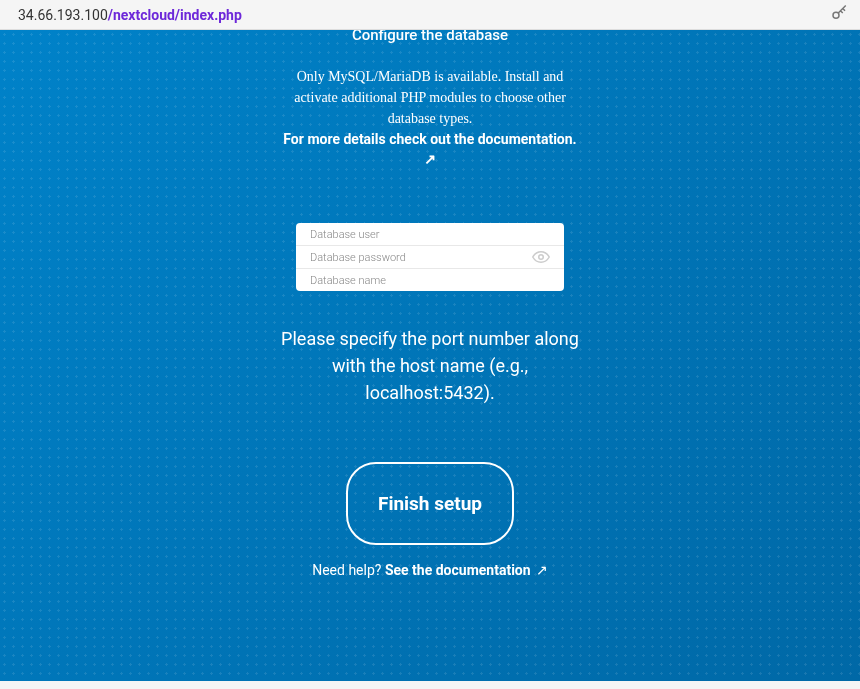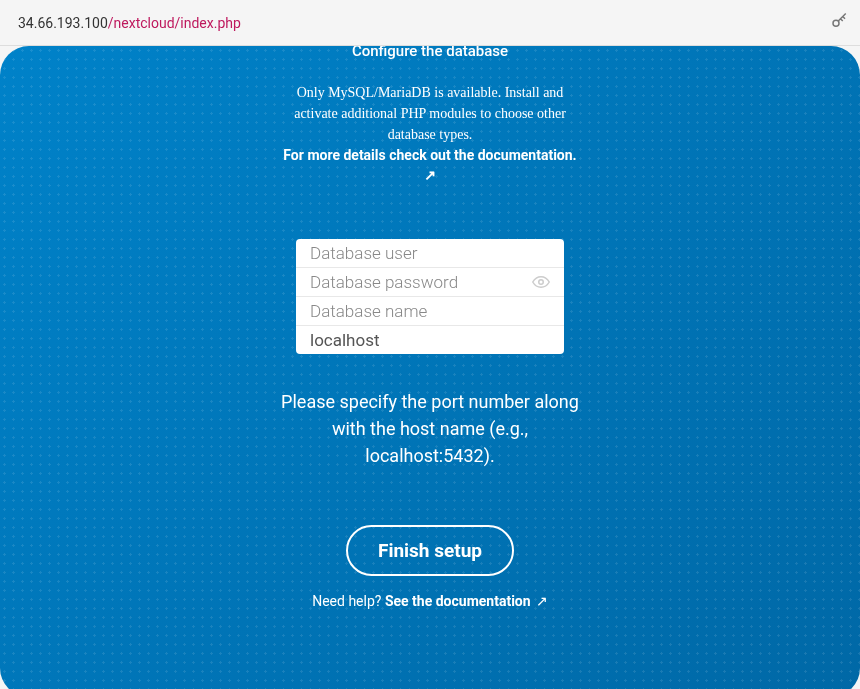--- a/index.html
+++ b/index.html
@@ -4,54 +4,53 @@
   <style>
     * { box-sizing: border-box; margin: 0; padding: 0; }
     body {
       font-family: -apple-system, BlinkMacSystemFont, "Segoe UI", Roboto, Arial, sans-serif;
       width: 860px;
       height: 689px;
       overflow: hidden;
       background: #f5f5f5;
     }
     .browser-bar {
-      height: 46px;
+      height: 30px;
       background: #f5f5f5;
       border-bottom: 1px solid #ddd;
       display: flex;
       align-items: center;
       padding: 0 10px;
       position: relative;
     }
     .url-bar {
       flex: 1;
       font-size: 14px;
       color: #666;
       padding: 4px 8px;
       display: flex;
       align-items: center;
     }
     .url-ip { color: #333; }
-    .url-path { color: #be185d; }
+    .url-path { color: #6d28d9; font-weight: bold; }
     .key-icon {
       position: absolute;
       right: 12px;
       top: 50%;
       transform: translateY(-50%);
       color: #888;
     }
     .page-content {
       height: calc(689px - 38px);
       background: linear-gradient(135deg, #0082c9 0%, #0068a6 100%);
       background-color: #0082c9;
       position: relative;
       overflow: hidden;
       color: #fff;
       text-align: center;
-      border-radius: 29px;
     }
     .dots-pattern {
       position: absolute;
       inset: 0;
       background-image:
         radial-gradient(circle, rgba(255,255,255,0.18) 1.2px, transparent 1.2px);
       background-size: 9px 9px;
       opacity: 0.55;
       mix-blend-mode: screen;
       pointer-events: none;
@@ -101,21 +100,21 @@
     }
     .form-input-wrap {
       position: relative;
       border-bottom: 1px solid #e8e8e8;
     }
     .form-input-wrap:last-child { border-bottom: none; }
     .form-input {
       width: 100%;
       border: none;
       outline: none;
-      font-size: 17px;
+      font-size: 11px;
       padding: 4px 14px;
       color: #555;
       background: transparent;
       font-family: inherit;
     }
     .form-input::placeholder {
       color: #888;
       font-weight: 300;
     }
     .form-input.has-cursor {
@@ -133,21 +132,21 @@
     }
     .hint-text {
       font-size: 18px;
       line-height: 1.5;
       max-width: 300px;
       margin: 34px auto 0;
     }
     .finish-btn {
       display: inline-block;
       margin: 56px auto 0;
-      padding: 12px 30px;
+      padding: 28px 30px;
       border: 2px solid #fff;
       border-radius: 30px;
       background: transparent;
       color: #fff;
       font-size: 19px;
       font-weight: 700;
       cursor: pointer;
       font-family: inherit;
     }
     .help-text {
@@ -194,23 +193,20 @@
         <span class="eye-icon">
           <svg width="18" height="18" viewBox="0 0 24 24" fill="none" stroke="#ccc" stroke-width="2">
             <path d="M1 12s4-7 11-7 11 7 11 7-4 7-11 7S1 12 1 12z"></path>
               <circle cx="12" cy="12" r="3"></circle>
           </svg>
         </span>
       </div>
       <div class="form-input-wrap">
         <input type="text" class="form-input" placeholder="Database name" style="">
       </div>
-      <div class="form-input-wrap">
-        <input type="text" class="form-input" value="localhost" style="">
-      </div>
     </div>
 
     <div class="hint-text">Please specify the port number along with the host name (e.g., localhost:5432).</div>
 
     <button class="finish-btn">Finish setup</button>
 
     <div class="help-text">
       <span>Need help? </span><a href="#" style="color:#fff;text-decoration:none;"><b>See the documentation</b> <span class="external-icon">↗</span></a>
     </div>
 

